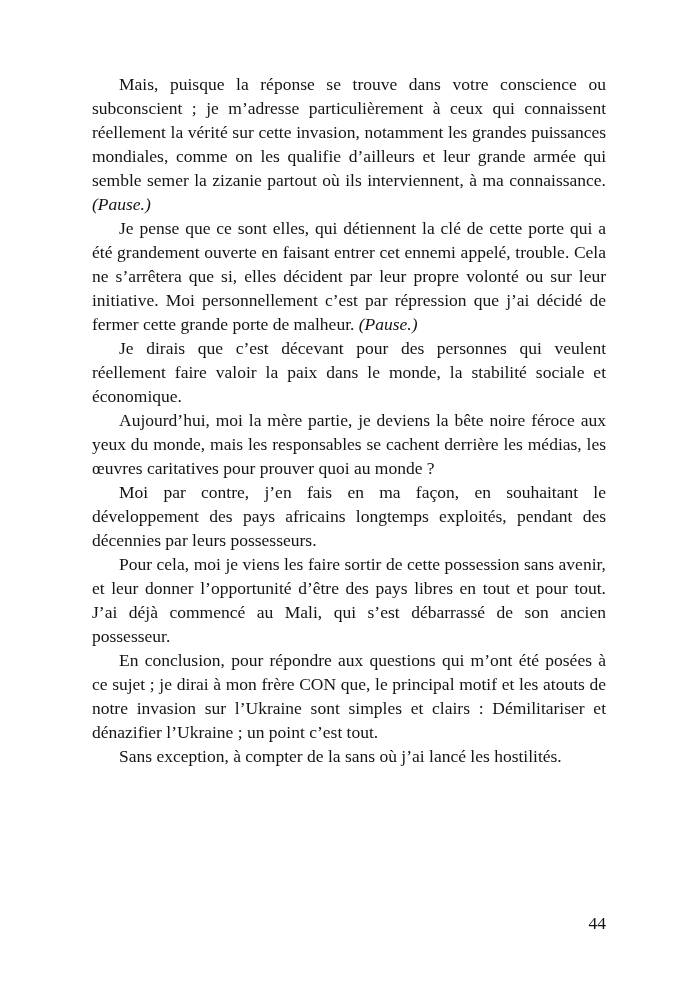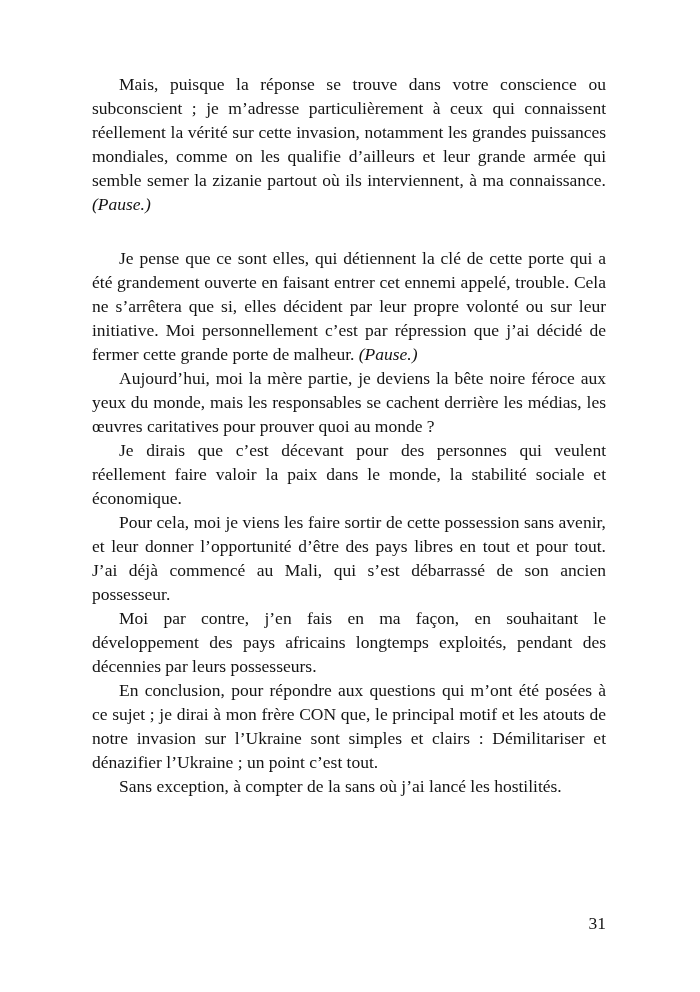--- a/index.html
+++ b/index.html
@@ -29,42 +29,41 @@
     line-height: 24px;
     text-align: justify;
     -webkit-hyphens: none;
     hyphens: none;
   }
   .para {
     margin: 0;
     text-indent: 27px;
   }
   .para.gap-after {
-    margin-bottom: 30px;
   }
   .italic {
     font-style: italic;
   }
   .page-number {
     position: absolute;
     top: 911px;
     right: 94px;
     font-size: 17.5px;
     line-height: 24px;
     text-align: right;
   }
 </style>
 </head>
 <body>
 
 <main class="book-page">
   <section class="page-text">
       <p class="para gap-after"><span>Mais, puisque la réponse se trouve dans votre conscience ou subconscient&nbsp;; je m’adresse particulièrement à ceux qui connaissent réellement la vérité sur cette invasion, notamment les grandes puissances mondiales, comme on les qualifie d’ailleurs et leur grande armée qui semble semer la zizanie partout où ils interviennent, à ma connaissance. </span><span class="italic">(Pause.)</span></p>
       <p class="para"><span>Je pense que ce sont elles, qui détiennent la clé de cette porte qui a été grandement ouverte en faisant entrer cet ennemi appelé, trouble. Cela ne s’arrêtera que si, elles décident par leur propre volonté ou sur leur initiative. Moi personnellement c’est par répression que j’ai décidé de fermer cette grande porte de malheur. </span><span class="italic">(Pause.)</span></p>
+      <p class="para"><span>Je dirais que c’est décevant pour des personnes qui veulent réellement faire valoir la paix dans le monde, la stabilité sociale et économique.</span></p>
       <p class="para"><span>Aujourd’hui, moi la mère partie, je deviens la bête noire féroce aux yeux du monde, mais les responsables se cachent derrière les médias, les œuvres caritatives pour prouver quoi au monde&nbsp;?</span></p>
-      <p class="para"><span>Je dirais que c’est décevant pour des personnes qui veulent réellement faire valoir la paix dans le monde, la stabilité sociale et économique.</span></p>
+      <p class="para"><span>Moi par contre, j’en fais en ma façon, en souhaitant le développement des pays africains longtemps exploités, pendant des décennies par leurs possesseurs.</span></p>
       <p class="para"><span>Pour cela, moi je viens les faire sortir de cette possession sans avenir, et leur donner l’opportunité d’être des pays libres en tout et pour tout. J’ai déjà commencé au Mali, qui s’est débarrassé de son ancien possesseur.</span></p>
-      <p class="para"><span>Moi par contre, j’en fais en ma façon, en souhaitant le développement des pays africains longtemps exploités, pendant des décennies par leurs possesseurs.</span></p>
       <p class="para"><span>En conclusion, pour répondre aux questions qui m’ont été posées à ce sujet&nbsp;; je dirai à mon frère CON que, le principal motif et les atouts de notre invasion sur l’Ukraine sont simples et clairs&nbsp;: Démilitariser et dénazifier l’Ukraine&nbsp;; un point c’est tout.</span></p>
       <p class="para"><span>Sans exception, à compter de la sans où j’ai lancé les hostilités.</span></p>
     </section>
-  <div class="page-number">31</div>
+  <div class="page-number">44</div>
 </main>
 
 </body></html>

